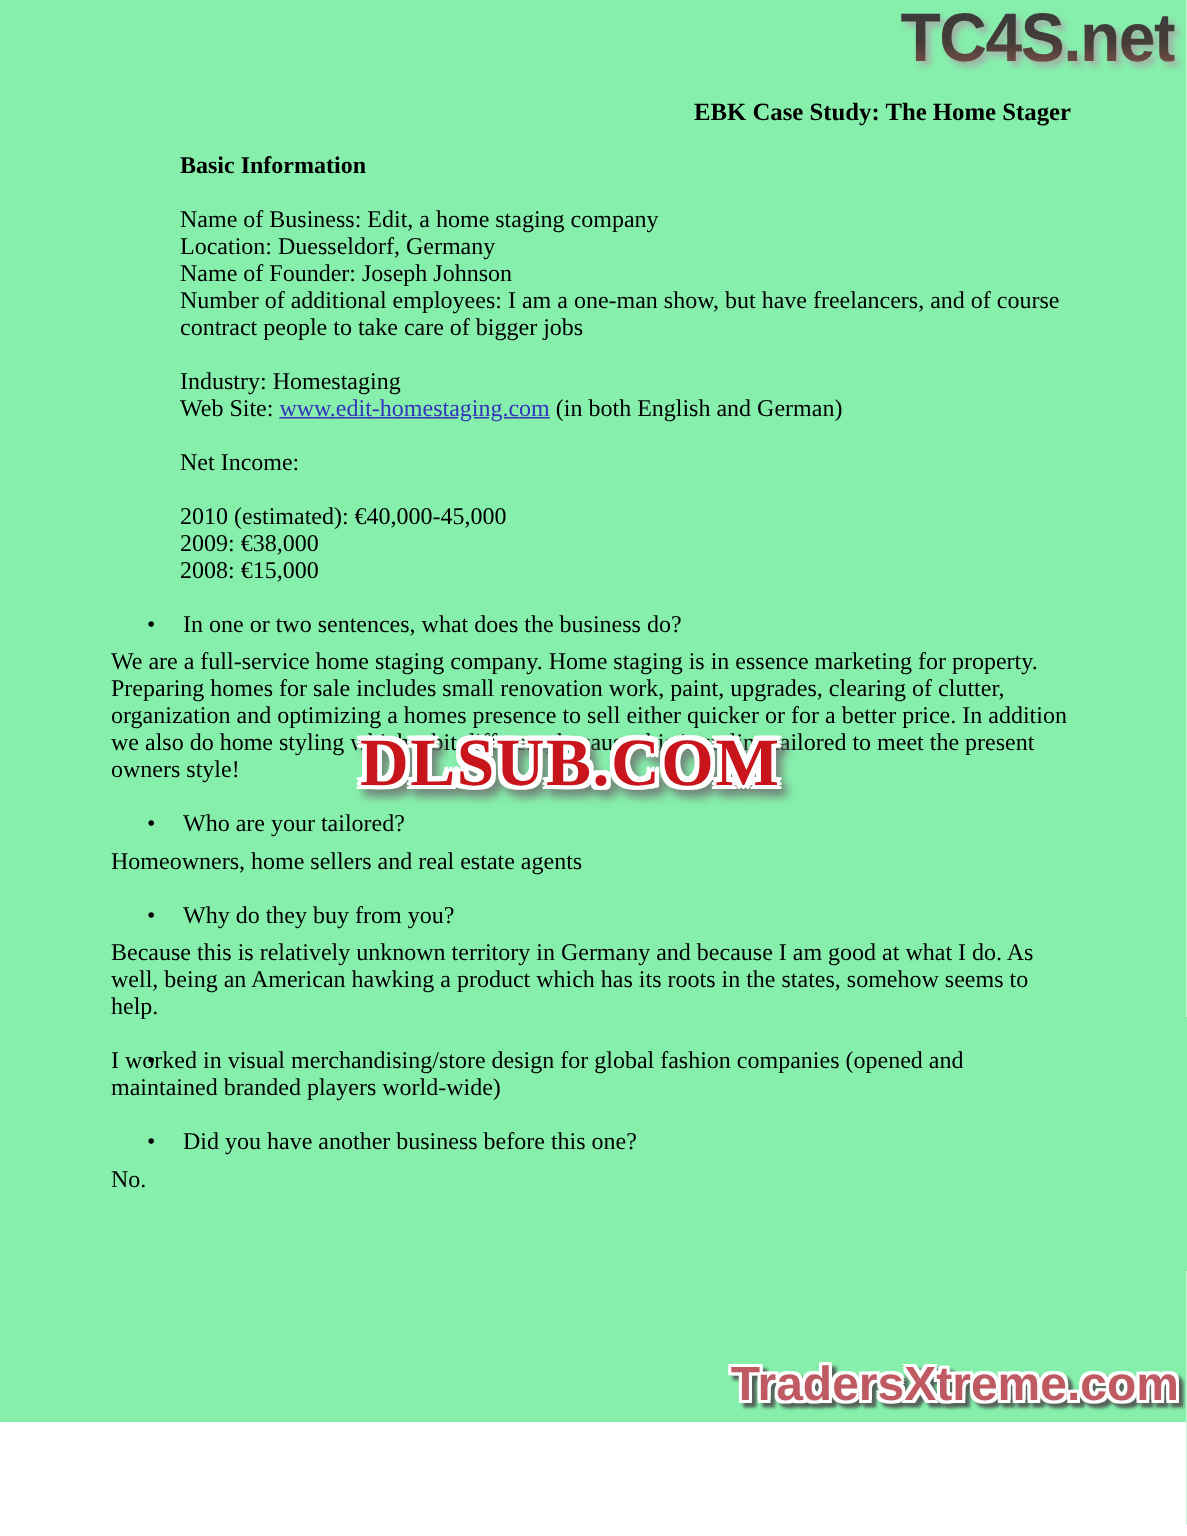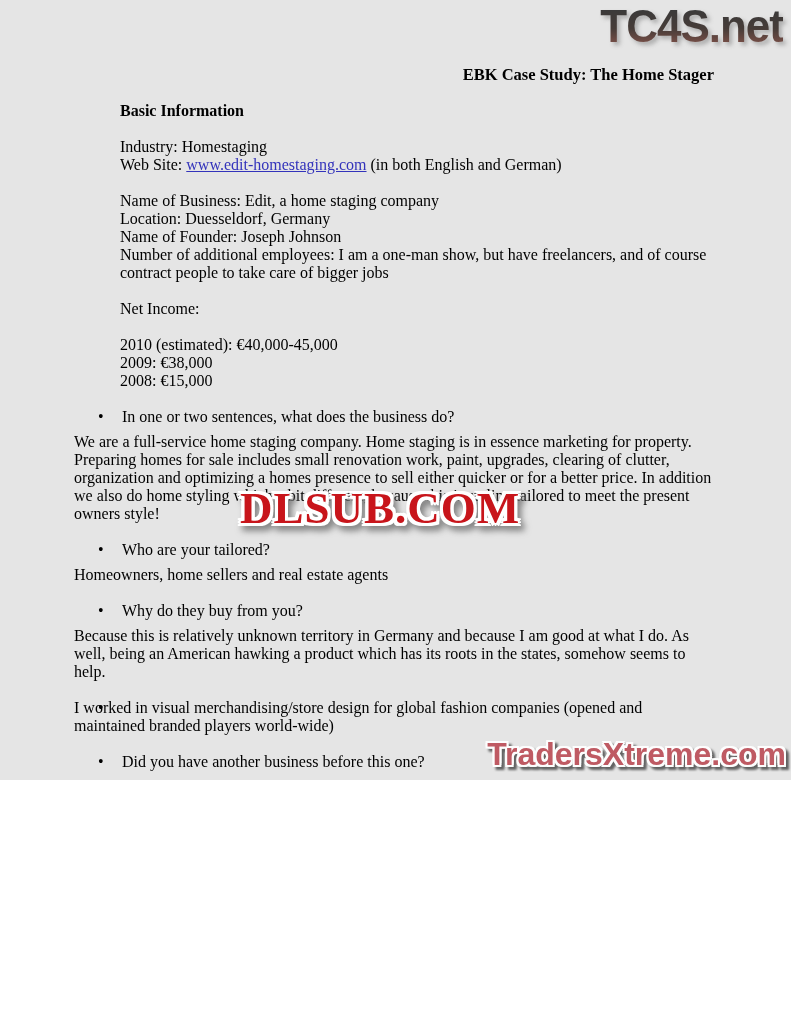--- a/index.html
+++ b/index.html
@@ -1,21 +1,21 @@
 <!DOCTYPE html>
 <html><head>
 <meta charset="utf-8">
 <style>
   * { margin: 0; padding: 0; box-sizing: border-box; }
   html, body { background: #ffffff; }
   .page {
     position: relative;
     width: 791px;
-    height: 780px;
-    background: #e5e5e5;
+    height: 948px;
+    background: #86efac;
     font-family: "Liberation Serif", serif;
     font-size: 16px;
     line-height: 18px;
     color: #000000;
     overflow: hidden;
     margin: 0 auto;
   }
   .doc {
     position: absolute;
     left: 74px;
@@ -112,31 +112,31 @@
 
   <div class="wm-tc4s">TC4S.net</div>
 
   <div class="doc">
 
     <div class="title">EBK Case Study: The Home Stager</div>
 
     <div class="block indent heading">Basic Information</div>
 
     <div class="block indent">
+      <div>Name of Business: Edit, a home staging company</div>
+      <div>Location: Duesseldorf, Germany</div>
+      <div>Name of Founder: Joseph Johnson</div>
+      <div>Number of additional employees: I am a one-man show, but have freelancers, and of course contract people to take care of bigger jobs</div>
+    </div>
+
+    <div class="block indent">
       <div>Industry: Homestaging</div>
       <div>
         <span>Web Site: </span><span class="weblink">www.edit-homestaging.com</span><span> (in both English and German)</span>
       </div>
-    </div>
-
-    <div class="block indent">
-      <div>Name of Business: Edit, a home staging company</div>
-      <div>Location: Duesseldorf, Germany</div>
-      <div>Name of Founder: Joseph Johnson</div>
-      <div>Number of additional employees: I am a one-man show, but have freelancers, and of course contract people to take care of bigger jobs</div>
     </div>
 
     <div class="block indent">Net Income:</div>
 
     <div class="block indent">
       <div>2010 (estimated): €40,000-45,000</div>
       <div>2009: €38,000</div>
       <div>2008: €15,000</div>
     </div>
 

